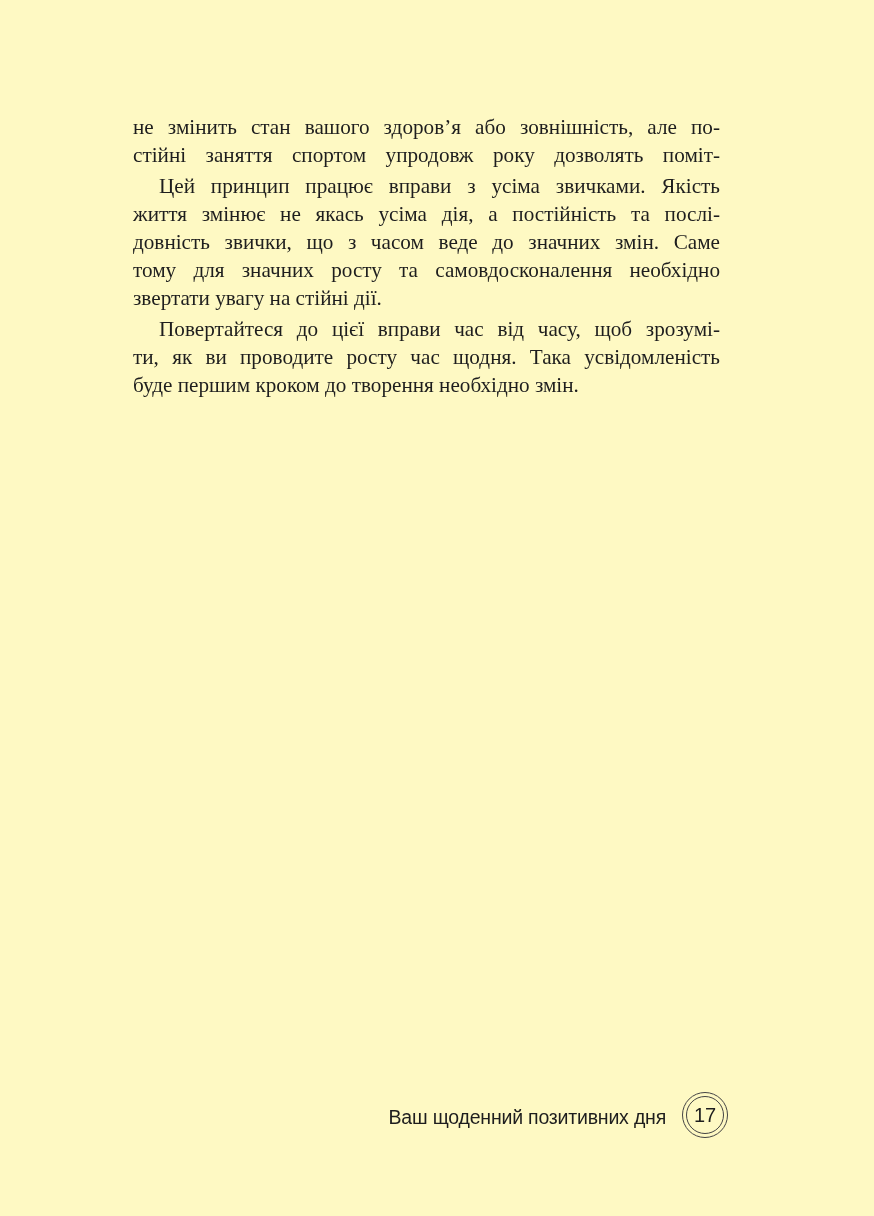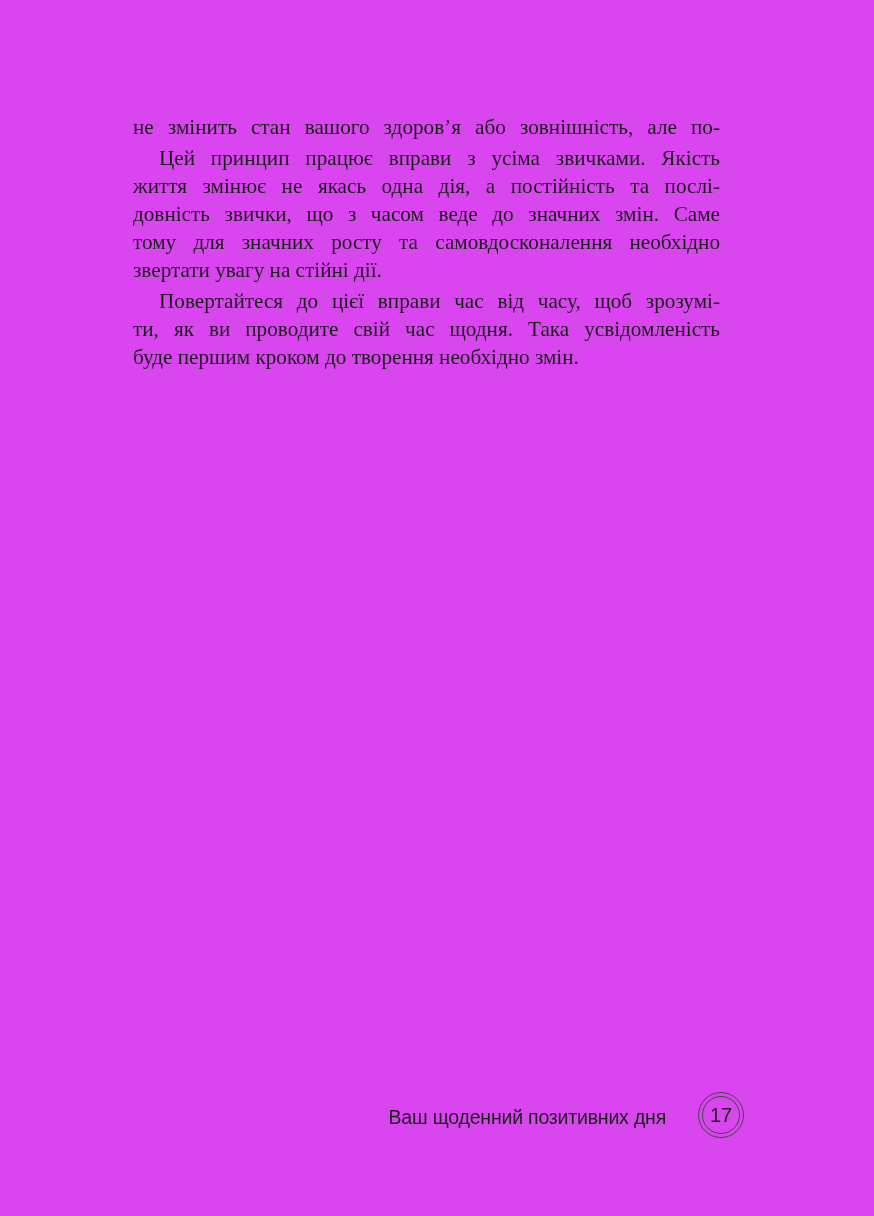--- a/index.html
+++ b/index.html
@@ -12,21 +12,21 @@
       height: 1216px;
       position: relative;
       overflow: hidden;
     }
     .page {
       position: absolute;
       left: 0;
       top: 0;
       width: 874px;
       height: 1216px;
-      background: #d946ef;
+      background: #fef9c3;
     }
     .text-block {
       position: absolute;
       left: 133px;
       top: 113px;
       width: 587px;
       font-family: "Liberation Serif", "DejaVu Serif", serif;
       font-size: 21.2px;
       line-height: 28px;
       color: #1e1e1e;
@@ -58,21 +58,21 @@
       right: 208px;
       top: 14px;
       font-family: "Liberation Sans", "DejaVu Sans", sans-serif;
       font-size: 19.5px;
       color: #1e1e1e;
       white-space: nowrap;
       letter-spacing: -0.2px;
     }
     .page-number {
       position: absolute;
-      left: 698px;
+      left: 682px;
       top: 0;
       width: 46px;
       height: 46px;
       border: 1px solid #444;
       border-radius: 50%;
       box-sizing: border-box;
     }
     .page-number::before {
       content: "";
       position: absolute;
@@ -99,33 +99,34 @@
   </style>
 </head>
 <body>
 
 <div class="page">
 
   <div class="text-block">
 
     <p class="para">
       <span class="line">не змінить стан вашого здоров’я або зовнішність, але по-</span>
+      <span class="line">стійні заняття спортом упродовж року дозволять поміт-</span>
     </p>
 
     <p class="para">
       <span class="line" style="padding-left:26px">Цей принцип працює вправи з усіма звичками. Якість</span>
-      <span class="line">життя змінює не якась одна дія, а постійність та послі-</span>
+      <span class="line">життя змінює не якась усіма дія, а постійність та послі-</span>
       <span class="line">довність звички, що з часом веде до значних змін. Саме</span>
       <span class="line">тому для значних росту та самовдосконалення необхідно</span>
       <span class="line last">звертати увагу на стійні дії.</span>
     </p>
 
     <p class="para">
       <span class="line" style="padding-left:26px">Повертайтеся до цієї вправи час від часу, щоб зрозумі-</span>
-      <span class="line">ти, як ви проводите свій час щодня. Така усвідомленість</span>
+      <span class="line">ти, як ви проводите росту час щодня. Така усвідомленість</span>
       <span class="line last">буде першим кроком до творення необхідно змін.</span>
     </p>
 
   </div>
 
   <div class="footer">
     <span class="running-title">Ваш щоденний позитивних дня</span>
     <div class="page-number">
       <span class="page-number-text">17</span>
     </div>

